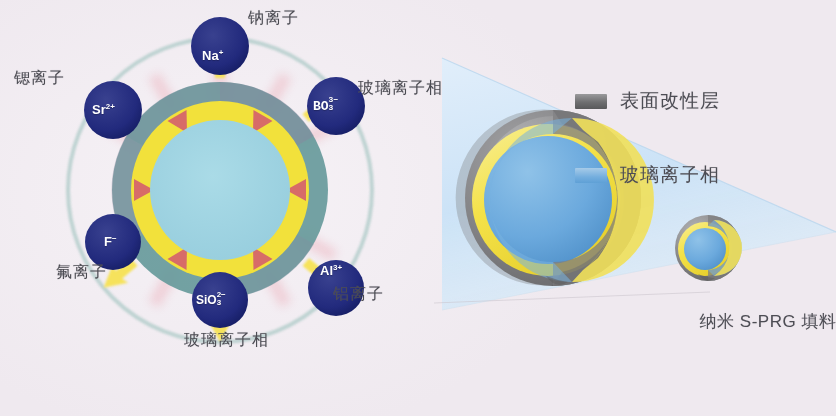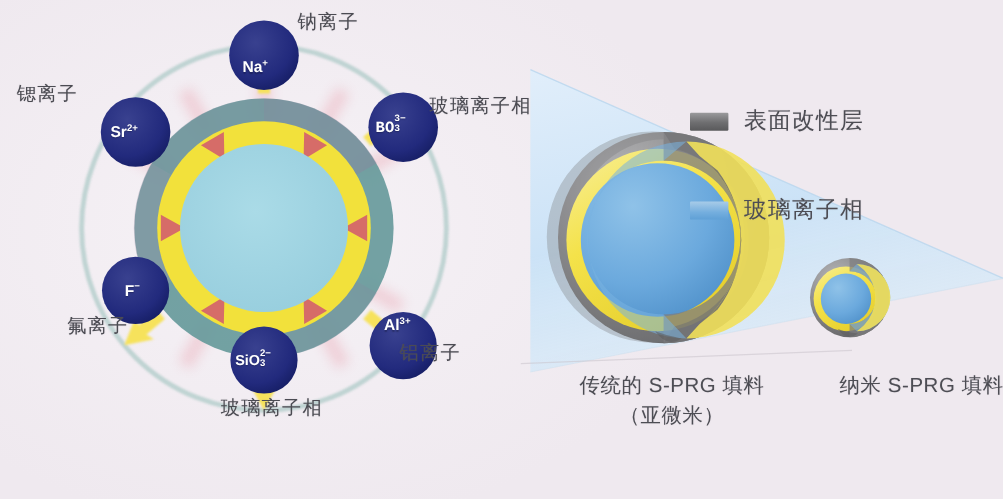--- a/index.html
+++ b/index.html
@@ -326,22 +326,18 @@
       <div class="legend-row">
         <span class="legend-swatch gray"></span>
         <span class="legend-label">表面改性层</span>
       </div>
       <div class="legend-row">
         <span class="legend-swatch blue"></span>
         <span class="legend-label">玻璃离子相</span>
       </div>
     </div>
 
-    <div class="filler-caption" id="caption-conventional">
-      <div>传统的 S-PRG 填料</div>
-      <div>（亚微米）</div>
-    </div>
     <div class="filler-caption" id="caption-nano">
       <div>纳米 S-PRG 填料</div>
     </div>
   </div>
 
 </div>
 
 </body></html>

